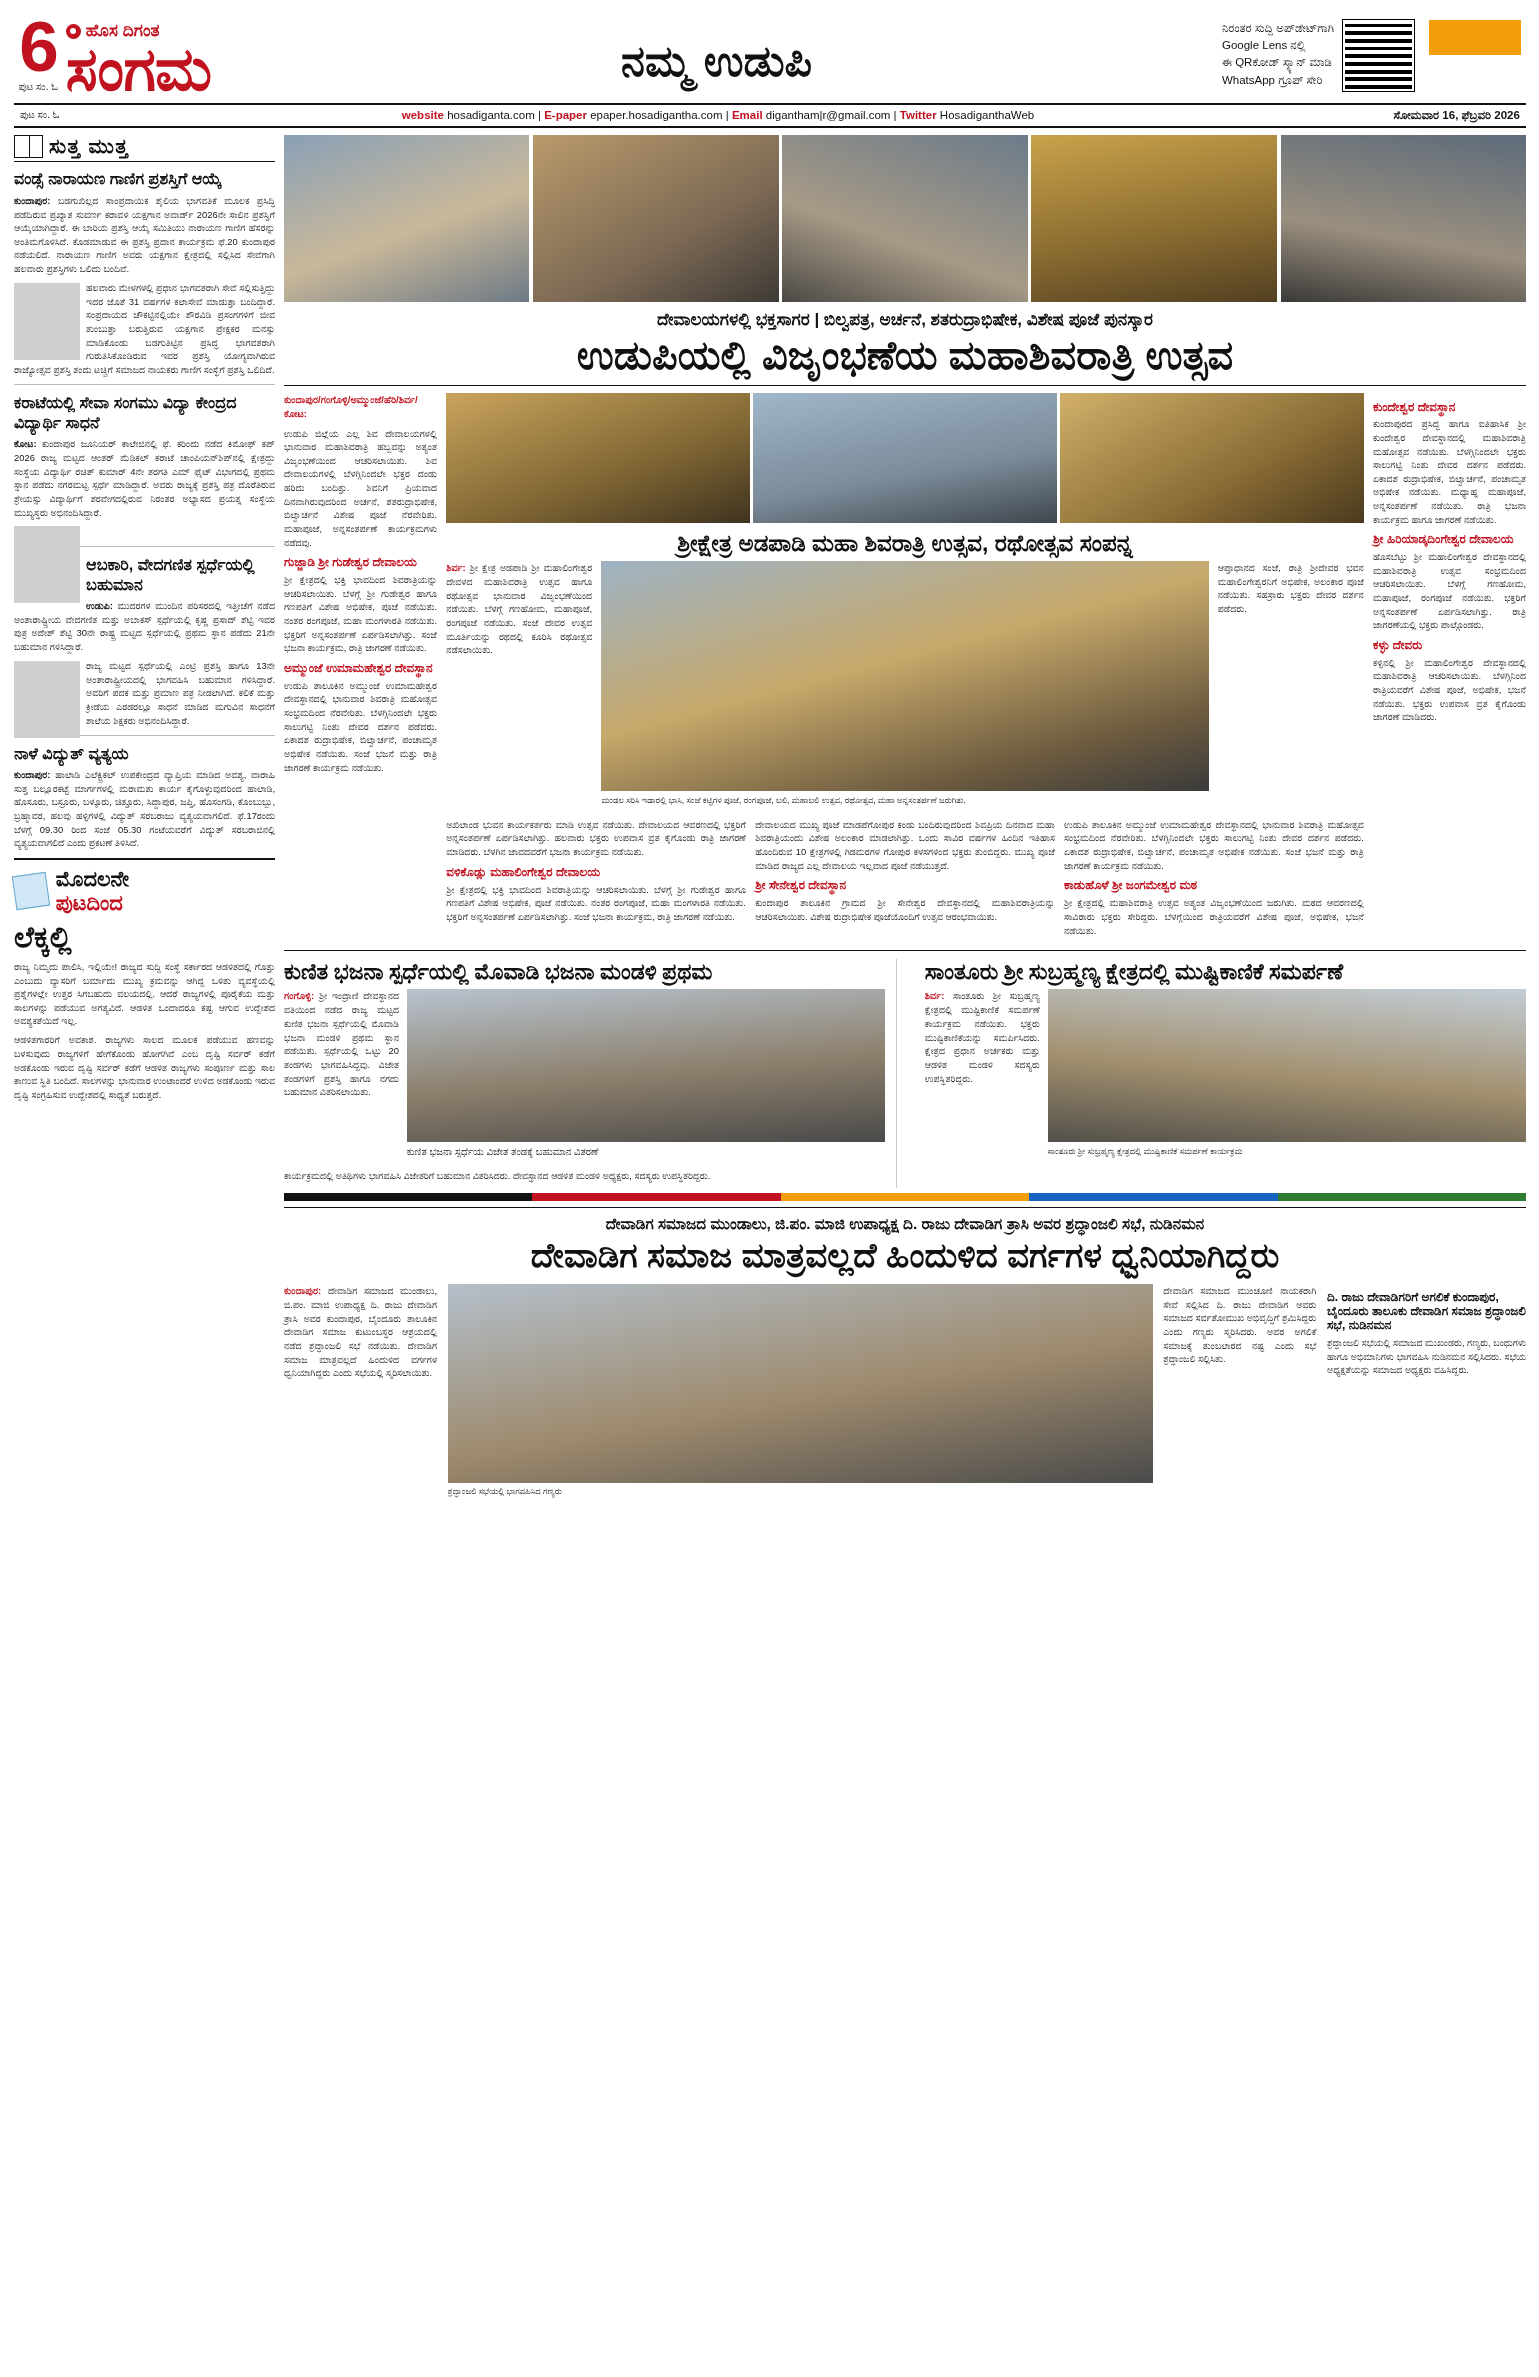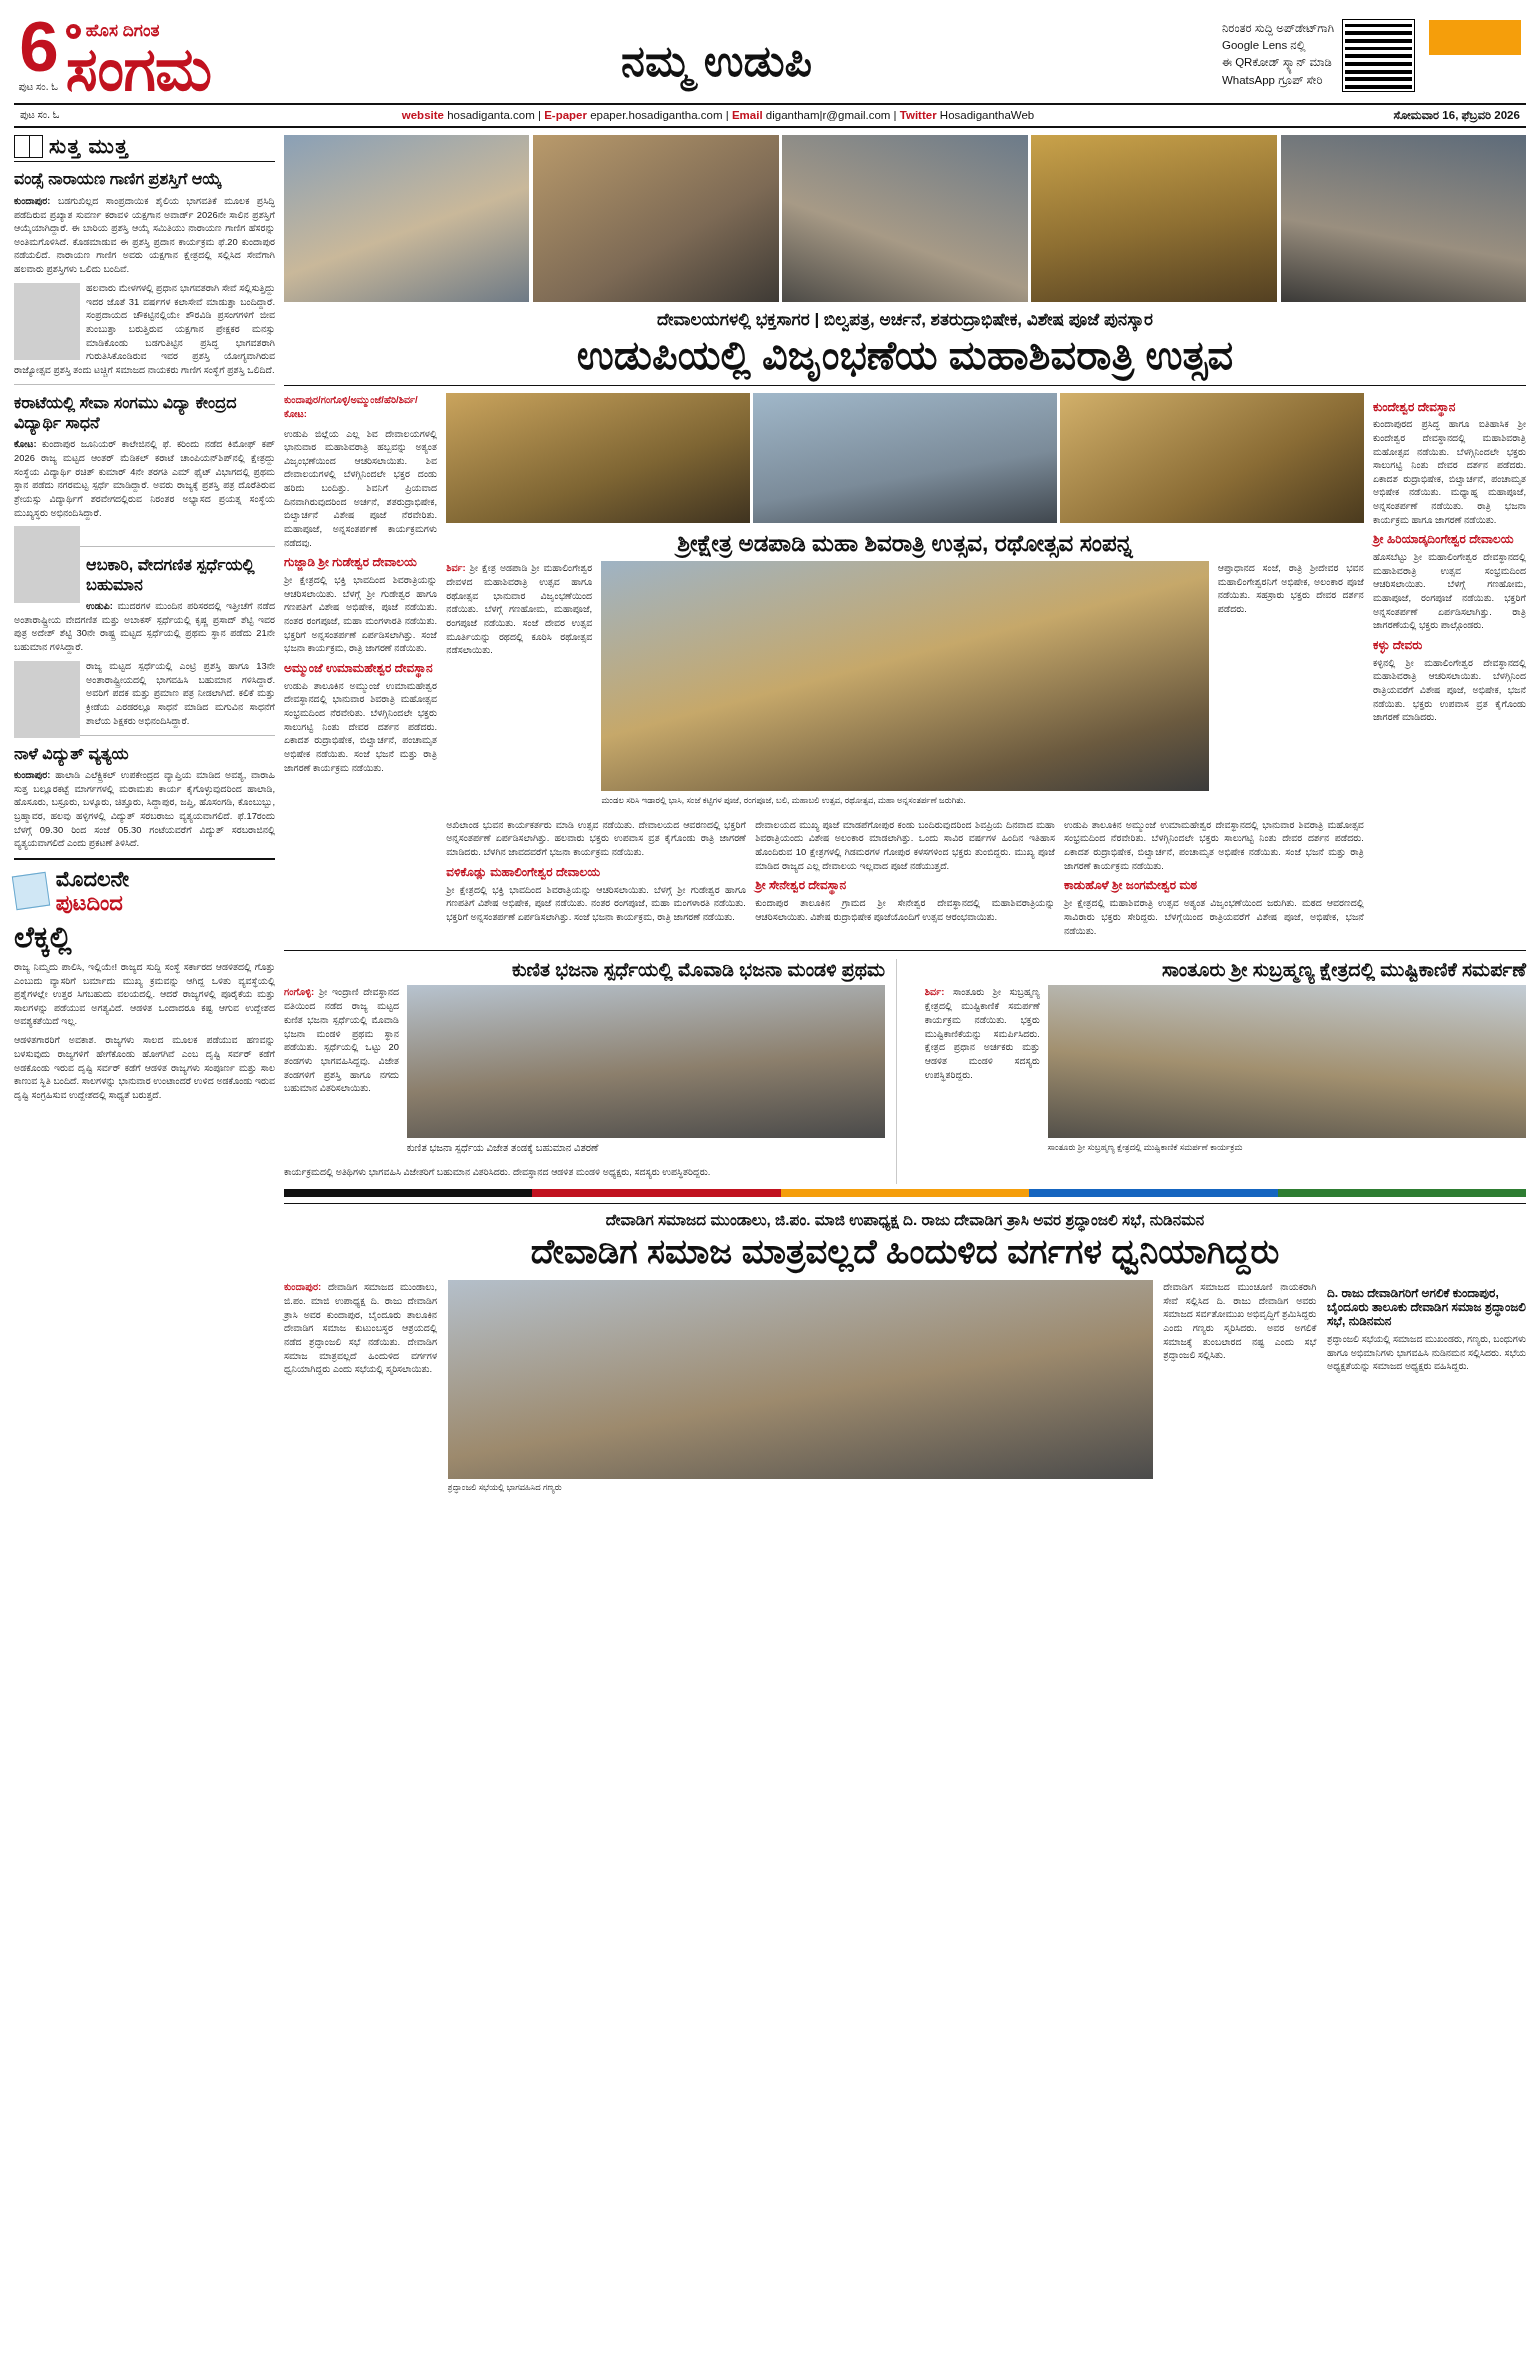--- a/index.html
+++ b/index.html
@@ -74,21 +74,21 @@
   .cols-5 { display:flex; gap: 9.2px; }
   .c { flex:1 1 0; }
   .dateline { font-size: 9.6px; font-weight:700; color:#c1121f; margin-bottom:3.1px; }
   .subhead { font-size: 12px; font-weight:800; margin: 6.1px 0 3.8px; }
   .subhead.red { color:#c1121f; }
 
   .story-head2 { text-align:center; font-size: 23px; font-weight:800; margin: 6.1px 0 4.6px; }
   .divider-col { border-left: 0.8px solid #c9c9c9; }
 
   .two-up { display:flex; gap: 10.7px; margin-top:7.7px; }
-  .mini-head { text-align:right; font-size: 19px; font-weight:800; margin-bottom: 4.6px; }
+  .mini-head { text-align:left; font-size: 22px; font-weight:800; margin-bottom: 4.6px; font-family: Liberation Serif, serif; }
 
   .bottom-kicker { text-align:center; font-size: 15.3px; font-weight:700; }
   .bottom-head { text-align:center; font-size: 34px; font-weight:800; margin: 3.1px 0 7.7px; }
 
   .colorbar { height: 7.7px; display:flex; margin-top:4.6px; }
   .colorbar i { flex:1 1 0; display:block; }
 </style>
 </head>
 <body>
 

